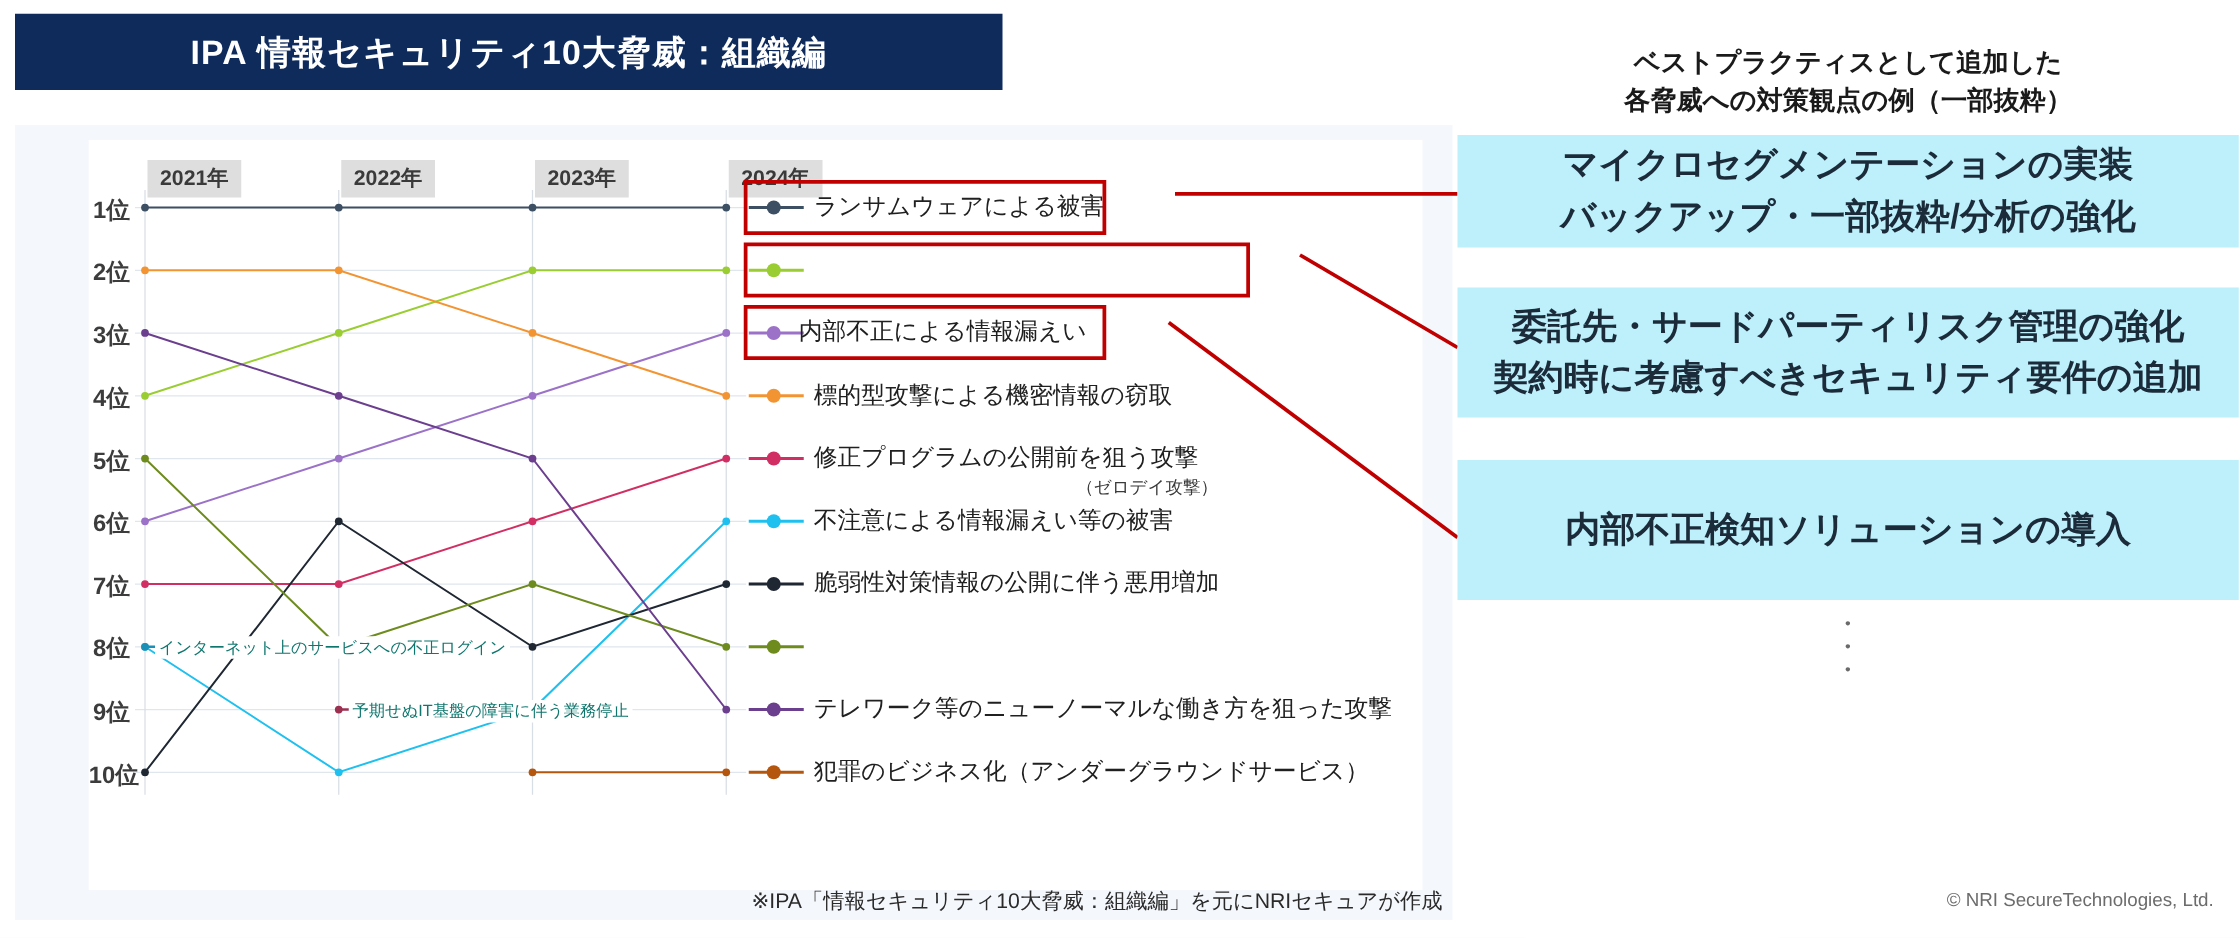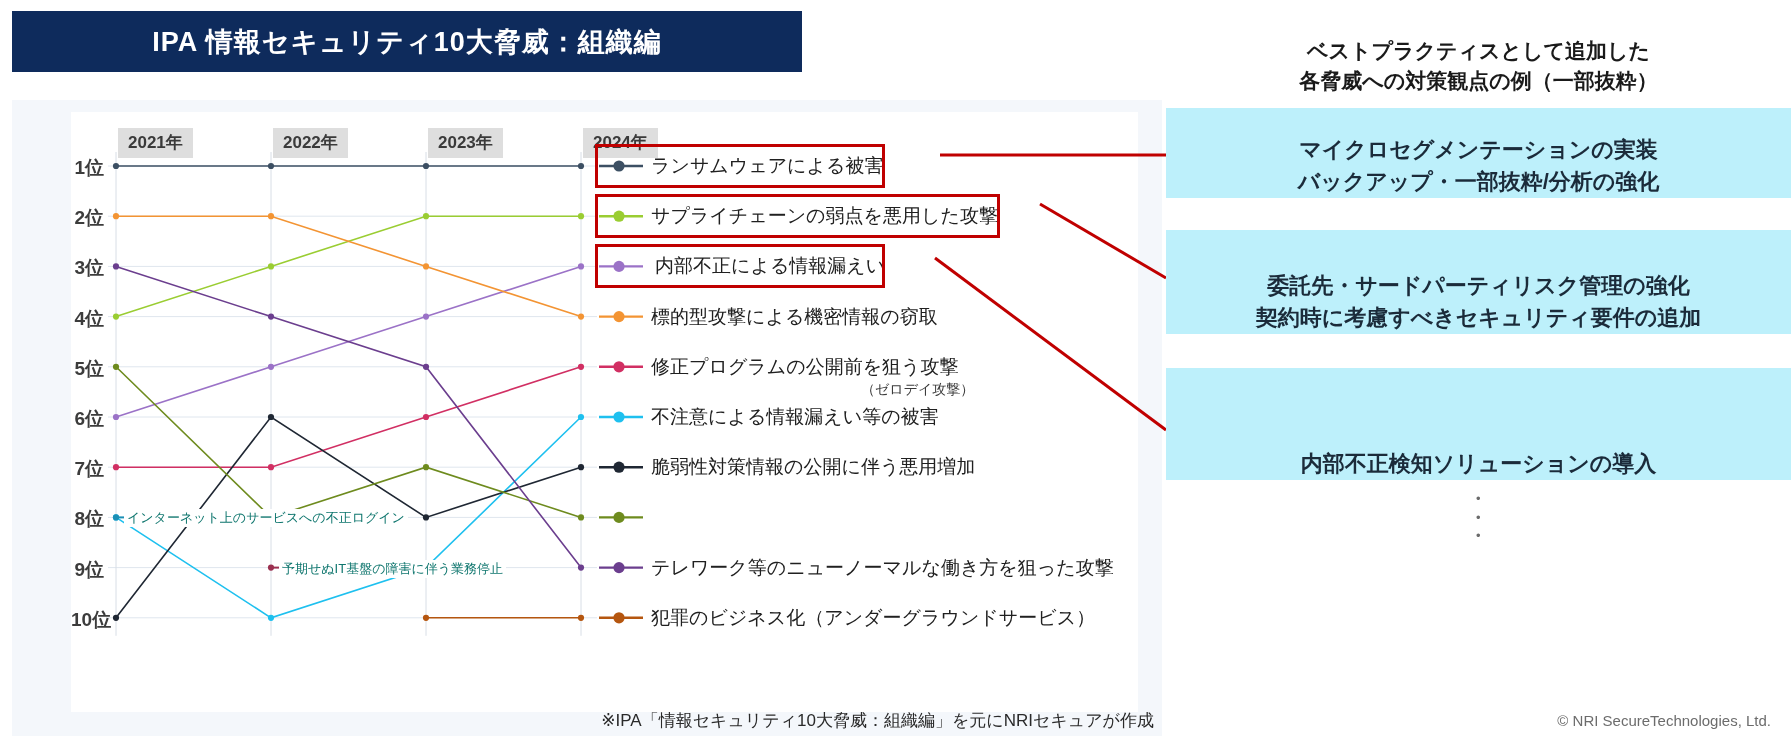--- a/index.html
+++ b/index.html
@@ -135,24 +135,24 @@
     font-weight: bold;
     color: #1a1a1a;
     line-height: 1.45;
   }
   .practice-box {
     position: absolute;
     left: 0;
     width: 625px;
     background: #bdf0fb;
     display: flex;
-    align-items: flex-end;
+    align-items: center;
     justify-content: center;
     text-align: center;
-    font-size: 22px;
+    font-size: 28px;
     font-weight: bold;
     color: #1b2b3a;
     line-height: 1.45;
   }
   #practice-box-0 { top: 108px; height: 90px; }
   #practice-box-1 { top: 230px; height: 104px; }
   #practice-box-2 { top: 368px; height: 112px; }
 
   #ellipsis {
     position: absolute;
@@ -287,22 +287,21 @@
       <div class="rank-label" style="left: 0px; width: 33px; top: 93.2px;">2位</div>
       <div class="rank-label" style="left: 0px; width: 33px; top: 143.4px;">3位</div>
       <div class="rank-label" style="left: 0px; width: 33px; top: 193.6px;">4位</div>
       <div class="rank-label" style="left: 0px; width: 33px; top: 243.8px;">5位</div>
       <div class="rank-label" style="left: 0px; width: 33px; top: 294px;">6位</div>
       <div class="rank-label" style="left: 0px; width: 33px; top: 344.2px;">7位</div>
       <div class="rank-label" style="left: 0px; width: 33px; top: 394.4px;">8位</div>
       <div class="rank-label" style="left: 0px; width: 33px; top: 444.6px;">9位</div>
       <div class="rank-label" style="left: 0px; width: 33px; top: 494.8px;">10位</div>
       <div class="series-label" style="left: 580px; top: 44px;">ランサムウェアによる被害</div>
-      <div class="series-label" style="left: 580px; top: 94.2px;">サプライチェーンの弱点を悪用した攻撃</div>
-      <div class="series-label" style="left: 584px; top: 144.4px;">内部不正による情報漏えい</div>
+      <div class="series-label" style="left: 568px; top: 144.4px;">内部不正による情報漏えい</div>
       <div class="series-label" style="left: 580px; top: 194.6px;">標的型攻撃による機密情報の窃取</div>
       <div class="series-label" style="left: 580px; top: 244.8px;">修正プログラムの公開前を狙う攻撃</div>
       <div class="series-sub" style="left: 790px; top: 268.8px;">（ゼロデイ攻撃）</div>
       <div class="series-label" style="left: 580px; top: 295px;">不注意による情報漏えい等の被害</div>
       <div class="series-label" style="left: 580px; top: 345.2px;">脆弱性対策情報の公開に伴う悪用増加</div>
       <div class="series-label" style="left: 580px; top: 445.6px;">テレワーク等のニューノーマルな働き方を狙った攻撃</div>
       <div class="series-label" style="left: 580px; top: 495.8px;">犯罪のビジネス化（アンダーグラウンドサービス）</div>
       <div class="inline-label" style="left: 53px; top: 397.4px;">インターネット上のサービスへの不正ログイン</div>
       <div class="inline-label" style="left: 208px; top: 447.6px;">予期せぬIT基盤の障害に伴う業務停止</div>
       <div class="hl-box" style="left: 524px; top: 32px; width: 290px; height: 44px; border-color: rgb(192, 0, 0);"></div>

